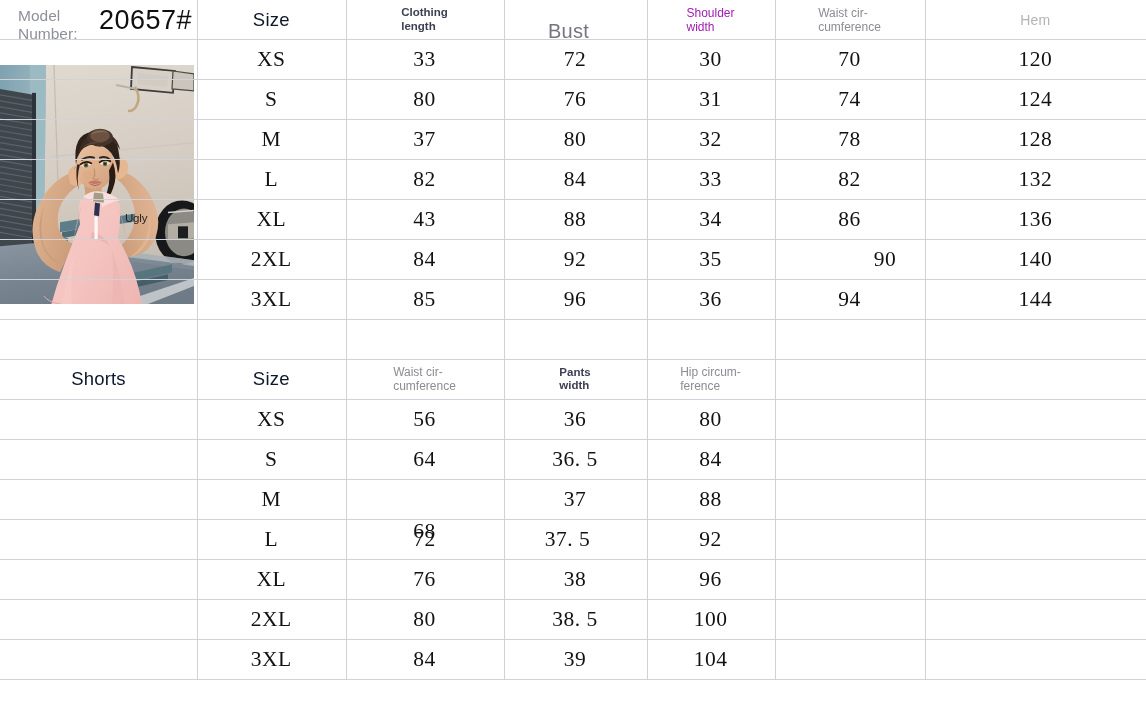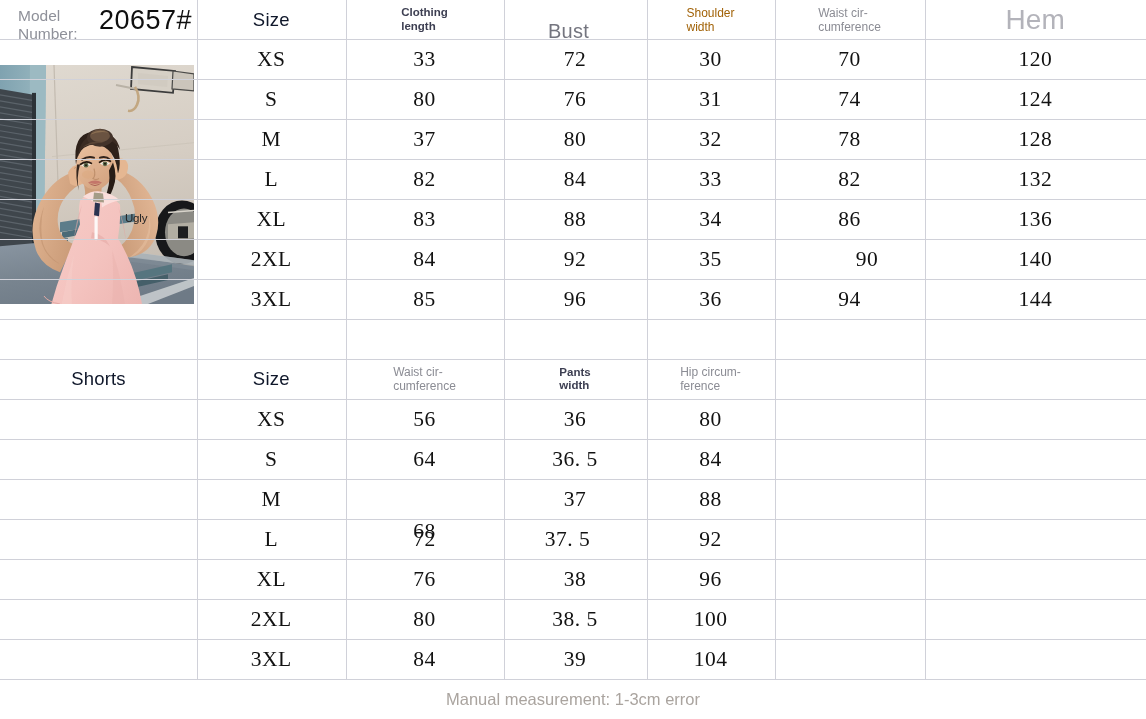--- a/index.html
+++ b/index.html
@@ -13,23 +13,23 @@
 
   .cell{position:absolute;display:flex;align-items:center;justify-content:center;
         box-sizing:border-box;text-align:center;overflow:hidden;}
   .cell > span{display:block;}
 
   .serif{font-family:"Liberation Serif", serif;color:#121212;font-size:21.5px;
          letter-spacing:.5px;white-space:pre;}
 
   .h-big-dark   {font-family:"Liberation Sans",sans-serif;font-size:18.5px;color:#0f172a;letter-spacing:.2px;}
   .h-big-mid    {font-family:"Liberation Sans",sans-serif;font-size:20px;color:#74757f;letter-spacing:.2px;}
-  .h-big-light  {font-family:"Liberation Sans",sans-serif;font-size:28px;color:#b3b3ba;letter-spacing:.2px;}
+  .h-big-light  {font-family:"Liberation Sans",sans-serif;font-size:14px;color:#b3b3ba;letter-spacing:.2px;}
   .h-small-dark {font-family:"Liberation Sans",sans-serif;font-size:11.5px;line-height:13.5px;color:#3d3f52;font-weight:700;text-align:left;}
-  .h-small-mid  {font-family:"Liberation Sans",sans-serif;font-size:12px;line-height:14px;color:#a16207;text-align:left;}
+  .h-small-mid  {font-family:"Liberation Sans",sans-serif;font-size:12px;line-height:14px;color:#a21caf;text-align:left;}
   .h-small-light{font-family:"Liberation Sans",sans-serif;font-size:12px;line-height:14px;color:#8b8c94;text-align:left;}
 
   #model-label{position:absolute;left:18px;top:7px;color:#8e9099;font-size:15.5px;
                line-height:17.5px;white-space:pre-line;font-family:"Liberation Sans",sans-serif;}
   #model-value{position:absolute;left:99px;top:5px;font-family:Liberation Sans, sans-serif;
                font-size:27px;color:#0f0f0f;letter-spacing:.5px;}
 
   #footer-note{position:absolute;left:0;top:679px;width:1146px;height:40px;
                display:flex;align-items:center;justify-content:center;
                color:#aaa49f;font-size:16.5px;font-family:"Liberation Sans",sans-serif;}
@@ -344,21 +344,21 @@
       <div class="cell" style="left: 774.5px; top: 159px; width: 150px; height: 40px;">
         <span class="serif">82</span>
       </div>
       <div class="cell" style="left: 924.5px; top: 159px; width: 221.5px; height: 40px;">
         <span class="serif">132</span>
       </div>
       <div class="cell" style="left: 197px; top: 199px; width: 148.5px; height: 40px;">
         <span class="serif">XL</span>
       </div>
       <div class="cell" style="left: 345.5px; top: 199px; width: 158px; height: 40px;">
-        <span class="serif">83</span>
+        <span class="serif">43</span>
       </div>
       <div class="cell" style="left: 503.5px; top: 199px; width: 143px; height: 40px;">
         <span class="serif">88</span>
       </div>
       <div class="cell" style="left: 646.5px; top: 199px; width: 128px; height: 40px;">
         <span class="serif">34</span>
       </div>
       <div class="cell" style="left: 774.5px; top: 199px; width: 150px; height: 40px;">
         <span class="serif">86</span>
       </div>
@@ -370,21 +370,21 @@
       </div>
       <div class="cell" style="left: 345.5px; top: 239px; width: 158px; height: 40px;">
         <span class="serif">84</span>
       </div>
       <div class="cell" style="left: 503.5px; top: 239px; width: 143px; height: 40px;">
         <span class="serif">92</span>
       </div>
       <div class="cell" style="left: 646.5px; top: 239px; width: 128px; height: 40px;">
         <span class="serif">35</span>
       </div>
-      <div class="cell" style="left: 792px; top: 239px; width: 150px; height: 40px; text-align: center;">
+      <div class="cell" style="left: 810px; top: 239px; width: 150px; height: 40px; text-align: center;">
         <span class="serif">90</span>
       </div>
       <div class="cell" style="left: 924.5px; top: 239px; width: 221.5px; height: 40px;">
         <span class="serif">140</span>
       </div>
       <div class="cell" style="left: 197px; top: 279px; width: 148.5px; height: 40px;">
         <span class="serif">3XL</span>
       </div>
       <div class="cell" style="left: 345.5px; top: 279px; width: 158px; height: 40px;">
         <span class="serif">85</span>
@@ -498,14 +498,13 @@
         <span class="serif">84</span>
       </div>
       <div class="cell" style="left: 503.5px; top: 639px; width: 143px; height: 40px;">
         <span class="serif">39</span>
       </div>
       <div class="cell" style="left: 646.5px; top: 639px; width: 128px; height: 40px;">
         <span class="serif">104</span>
       </div>
     </div>
 
-  <div id="footer-note">Manual measurement: 1-3cm error</div>
 </div>
 
 </body></html>

